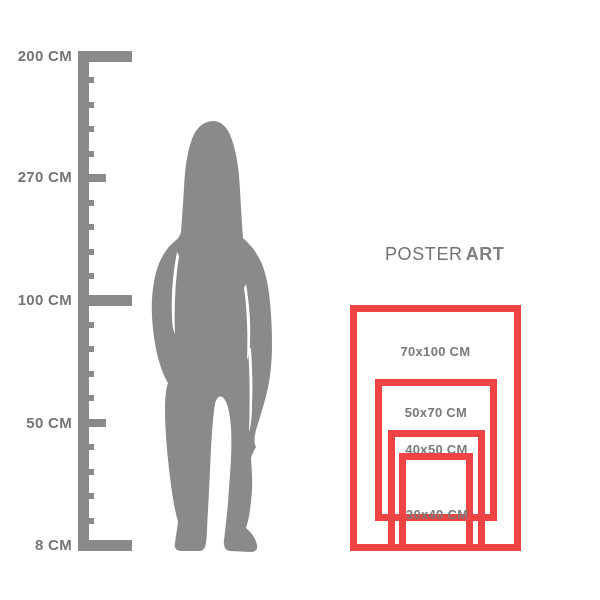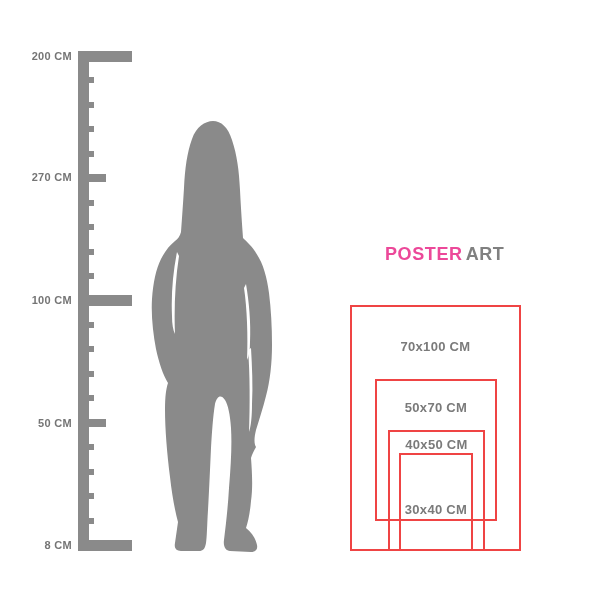--- a/index.html
+++ b/index.html
@@ -16,43 +16,43 @@
   }
   
   .ruler-bar, .tick { position: absolute; }
   .ruler-label {
     position: absolute;
     left: 0;
     width: 72px;
     height: 16px;
     line-height: 16px;
     text-align: right;
-    font-size: 11px;
+    font-size: 15px;
     font-weight: 700;
     letter-spacing: 0.3px;
     color: #757575;
   }
   
   .figure-svg { position: absolute; left: 0; top: 0; }
   
   .title {
     position: absolute;
     left: 385px;
     top: 244px;
     font-size: 18px;
     letter-spacing: 0.6px;
     white-space: nowrap;
   }
-  .title .t-regular { font-weight: 700; color: #ec4899; }
+  .title .t-regular { font-weight: 400; color: #737373; }
   .title .t-bold { font-weight: 700; color: #808080; margin-left: 3px; }
   
   .poster {
     position: absolute;
     box-sizing: border-box;
-    border: 2px solid #ef4444;
+    border: 7px solid #ef4444;
     background: transparent;
   }
   .poster-label {
     position: absolute;
     left: 0;
     width: 100%;
     height: 16px;
     line-height: 16px;
     text-align: center;
     font-size: 13px;

